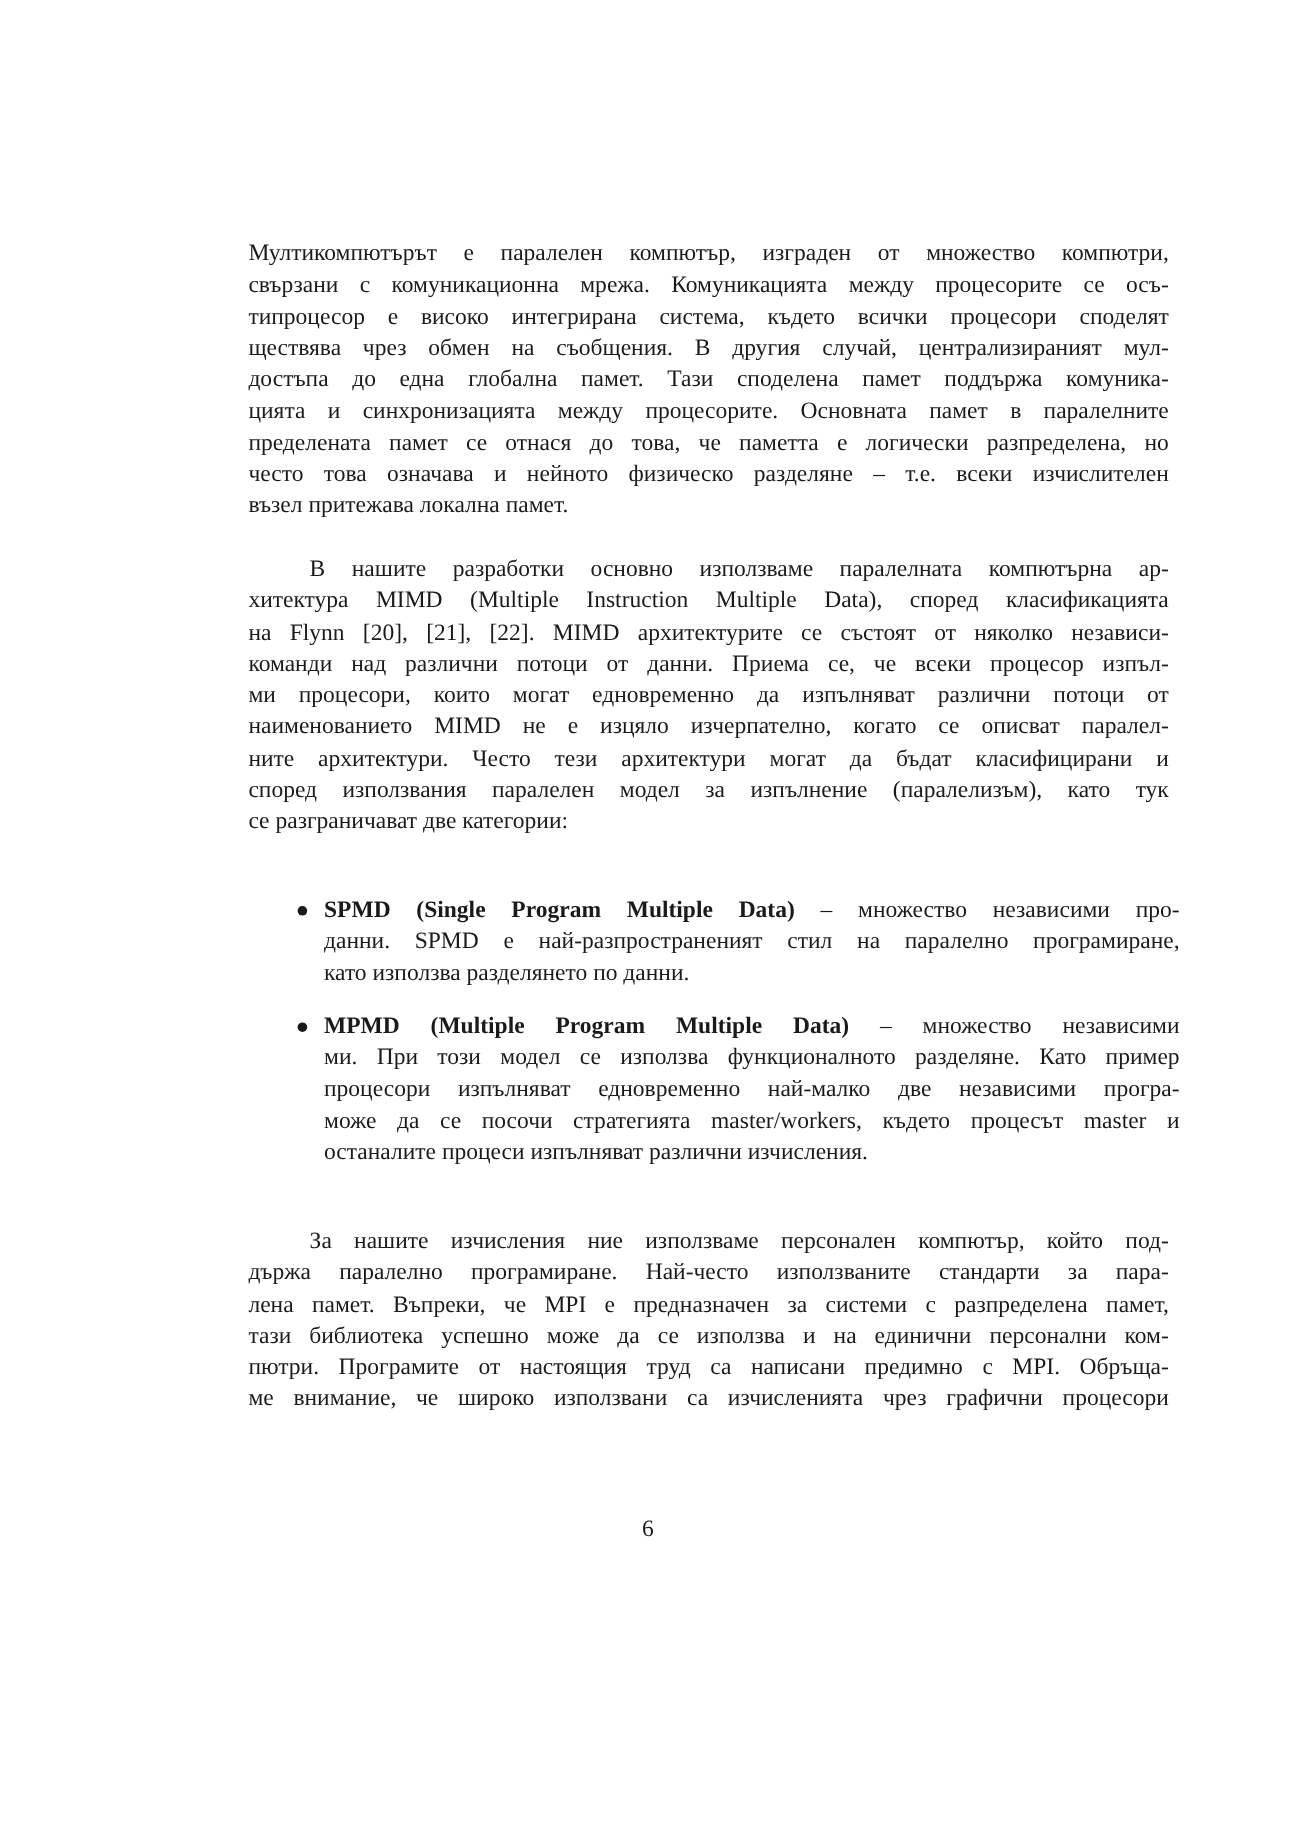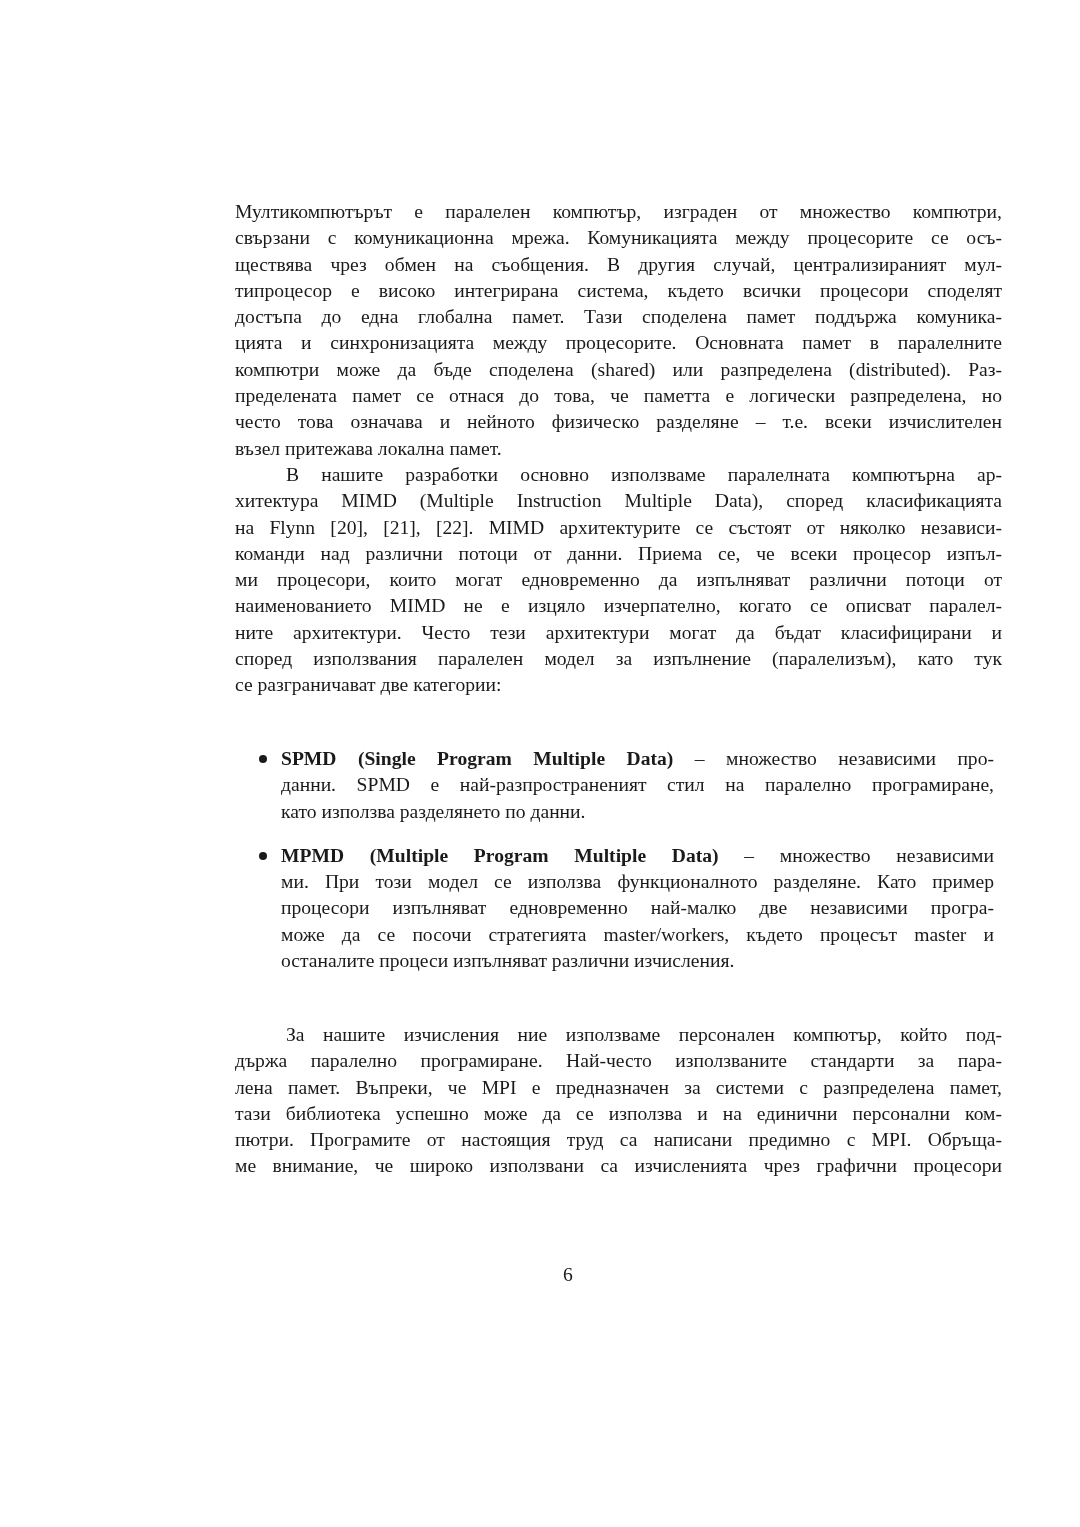--- a/index.html
+++ b/index.html
@@ -1,57 +1,55 @@
 <!DOCTYPE html>
 <html><head>
 <meta charset="utf-8">
 <style>
   html, body { margin: 0; padding: 0; background: #ffffff; }
   body { width: 1080px; height: 1527px; position: relative; overflow: hidden; }
   .page {
     position: absolute; left: 0; top: 0; width: 992px; height: 1527px;
     background: #ffffff; color: #1a1a1a;
     font-family: "DejaVu Serif", "Liberation Serif", serif;
-    margin-left: 28px;
   }
   .col { position: absolute; left: 207px; width: 767px; }
   .line {
     display: block; height: 26.3px; line-height: 26.3px;
     font-family: "Liberation Serif", "DejaVu Serif", serif;
     font-size: 19.6px; white-space: nowrap;
     text-align: justify; text-align-last: justify;
   }
   .line.last { text-align-last: left; }
   .indent { text-indent: 51px; }
-  .bullets { position: absolute; left: 253px; width: 713px; }
+  .bullets { position: absolute; left: 270px; width: 713px; }
   .bullet-dot {
     position: absolute; left: -22px; top: 9px;
     width: 8px; height: 8px; border-radius: 50%; background: #1a1a1a;
   }
   .item { position: relative; }
   b.term { font-weight: bold; }
   .pagenum {
     position: absolute; left: 0; width: 1080px; top: 1262px;
     text-align: center; font-family: "Liberation Serif", "DejaVu Serif", serif;
     font-size: 19.6px; line-height: 26px;
   }
 </style>
 </head>
 <body>
 
 <div class="page">
 
   <div class="col" style="top:199px;">
     <span class="line">Мултикомпютърът е паралелен компютър, изграден от множество компютри,</span>
     <span class="line">свързани с комуникационна мрежа. Комуникацията между процесорите се осъ-</span>
+    <span class="line">типроцесор е високо интегрирана система, където всички процесори споделят</span>
     <span class="line">ществява чрез обмен на съобщения. В другия случай, централизираният мул-</span>
-    <span class="line">типроцесор е високо интегрирана система, където всички процесори споделят</span>
     <span class="line">достъпа до една глобална памет. Тази споделена памет поддържа комуника-</span>
     <span class="line">цията и синхронизацията между процесорите. Основната памет в паралелните</span>
-    <span class="line">компютри може да бъде споделена (shared) или разпределена (distributed). Раз-</span>
     <span class="line">пределената памет се отнася до това, че паметта е логически разпределена, но</span>
     <span class="line">често това означава и нейното физическо разделяне – т.е. всеки изчислителен</span>
     <span class="line last">възел притежава локална памет.</span>
   </div>
 
   <div class="col" style="top:462px;">
     <span class="line indent">В нашите разработки основно използваме паралелната компютърна ар-</span>
     <span class="line">хитектура MIMD (Multiple Instruction Multiple Data), според класификацията</span>
     <span class="line">на Flynn [20], [21], [22]. MIMD архитектурите се състоят от няколко независи-</span>
     <span class="line">команди над различни потоци от данни. Приема се, че всеки процесор изпъл-</span>

